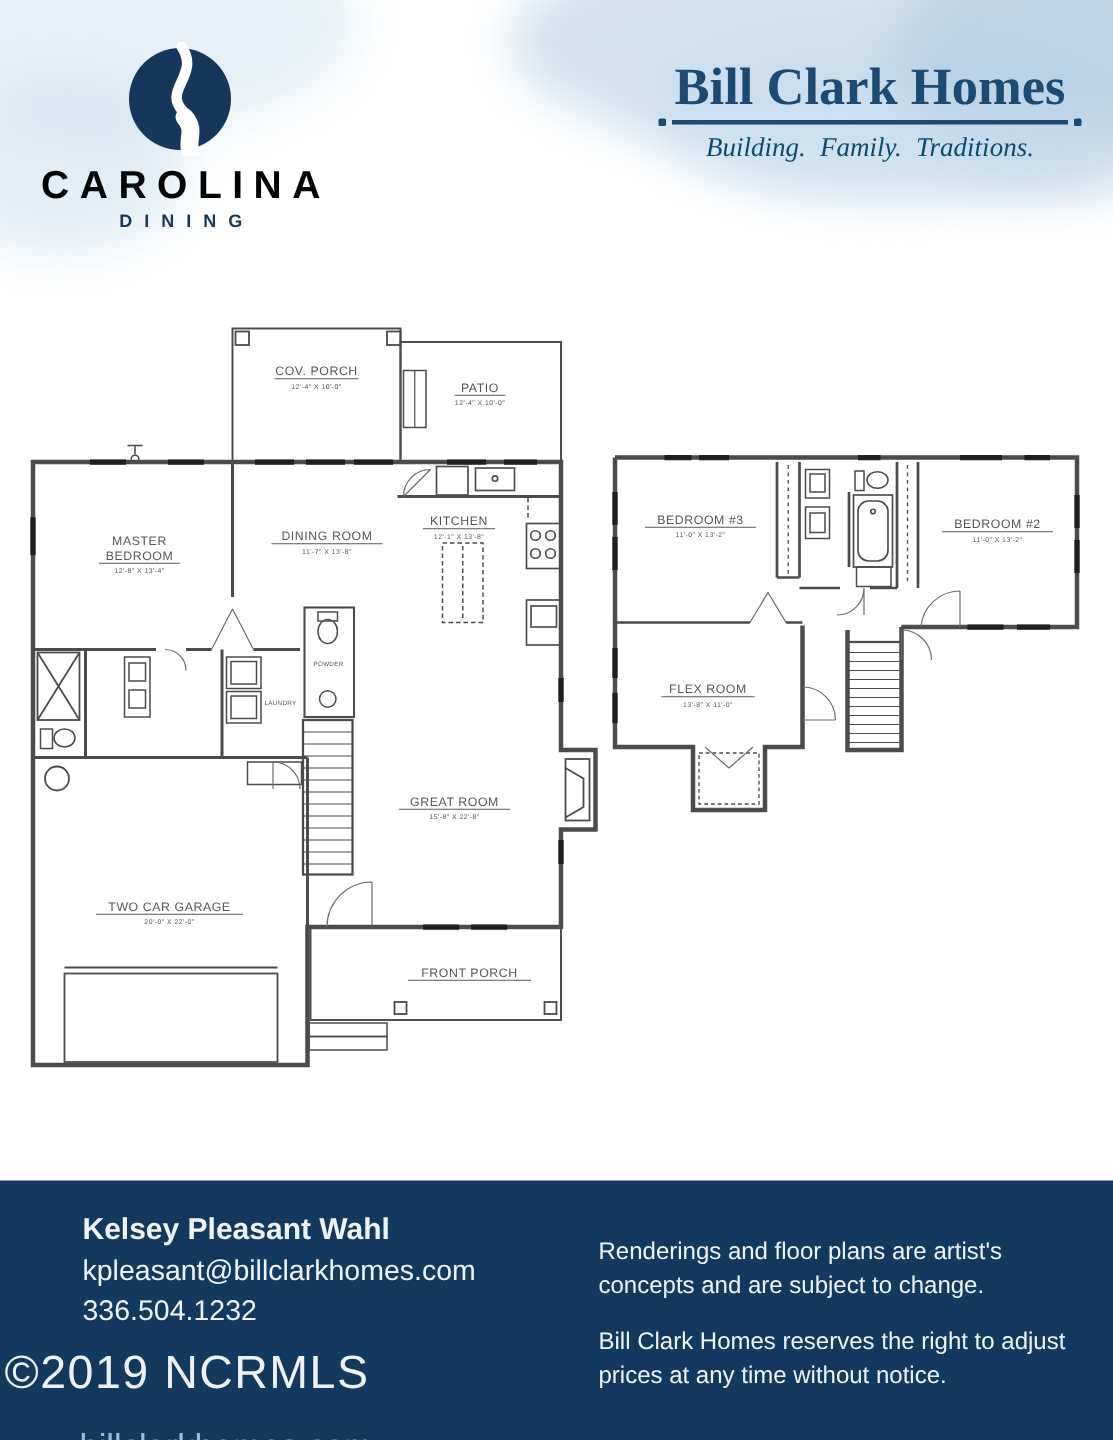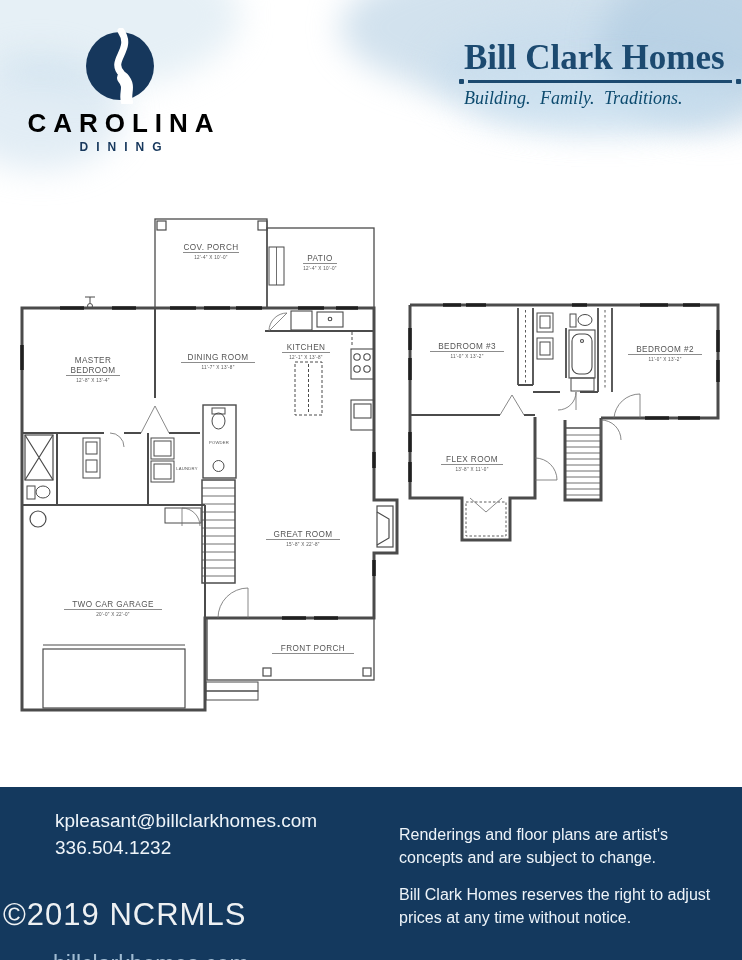--- a/index.html
+++ b/index.html
@@ -13,21 +13,21 @@
   .wc4{left:-45px;top:55px;width:170px;height:115px;background:rgba(190,214,232,.45);}
   .wc5{left:600px;top:-40px;width:220px;height:170px;background:rgba(167,198,221,.5);}
   .wc6{left:470px;top:68px;width:270px;height:62px;background:rgba(203,224,239,.65);}
   
   .cc-logo{position:absolute;left:82px;top:28px;width:76px;height:76px;}
   .cc-name{position:absolute;left:18px;top:108px;width:205px;text-align:center;
            font-weight:bold;font-size:26px;letter-spacing:7px;text-indent:7px;color:#000000;}
   .cc-sub{position:absolute;left:18px;top:140px;width:205px;text-align:center;
           font-weight:bold;font-size:12px;letter-spacing:8px;text-indent:8px;color:#16375c;}
   
-  .bch{position:absolute;left:464px;top:38px;width:272px;text-align:left;}
+  .bch{position:absolute;left:444px;top:38px;width:272px;text-align:center;}
   .bch-title{font-family:"Liberation Serif",serif;font-weight:bold;font-size:35px;
              color:#1c4a70;white-space:nowrap;}
   .bch-rule{position:relative;height:2.5px;background:#1c4a70;margin:2px 4px 5px 4px;}
   .bch-rule::before,.bch-rule::after{content:"";position:absolute;top:-1.5px;width:5px;height:5px;
              background:#1c4a70;border-radius:1px;}
   .bch-rule::before{left:-9px;} .bch-rule::after{right:-9px;}
   .bch-tagline{font-family:"Liberation Serif",serif;font-style:italic;font-size:18px;
              color:#0c4a6e;word-spacing:5px;}
   
   .plan-svg{position:absolute;left:0;top:200px;}
@@ -253,20 +253,21 @@
         <text class="room-dims" x="665" y="361">11'-0" X 13'-2"</text>
         <text class="room-label" x="472" y="462">FLEX ROOM</text>
         <text class="room-dims" x="472" y="471">13'-8" X 11'-0"</text>
       </g>
       <path stroke-width="0.7" stroke="#5a5a5a" d="M430,351.5H504 M628,354.5H702 M441,464.5H503"></path>
     </g>
   </svg>
 
   <div class="footer">
     <div class="agent">
+      <div class="agent-name">Kelsey Pleasant Wahl</div>
       <div>kpleasant@billclarkhomes.com</div>
       <div>336.504.1232</div>
     </div>
     <div class="wm-site">billclarkhomes.com</div>
     <div class="wm">©2019 NCRMLS</div>
     <div class="disclaimer">
       <p>Renderings and floor plans are artist's concepts and are subject to change.</p>
       <p>Bill Clark Homes reserves the right to adjust prices at any time without notice.</p>
     </div>
   </div>

